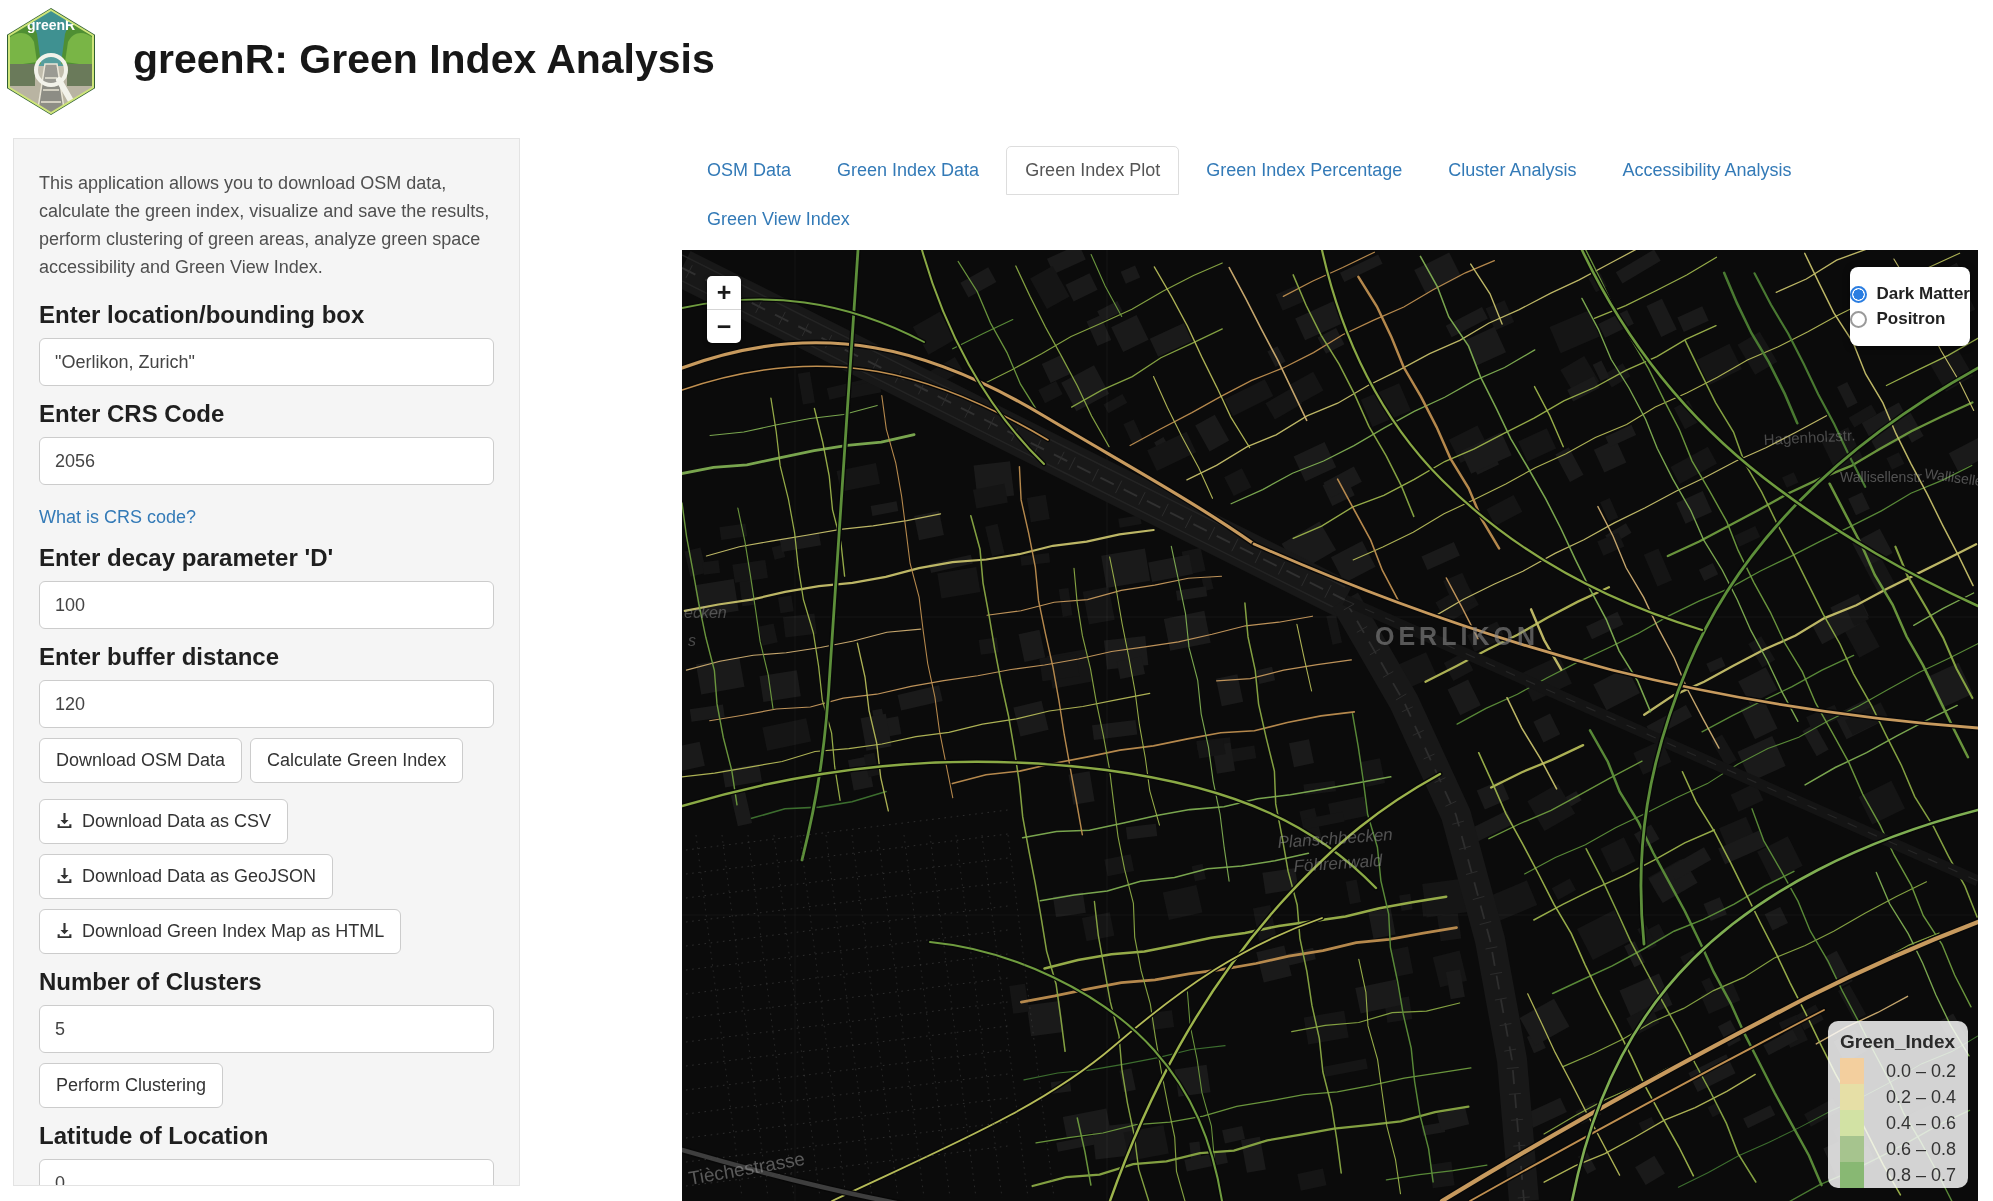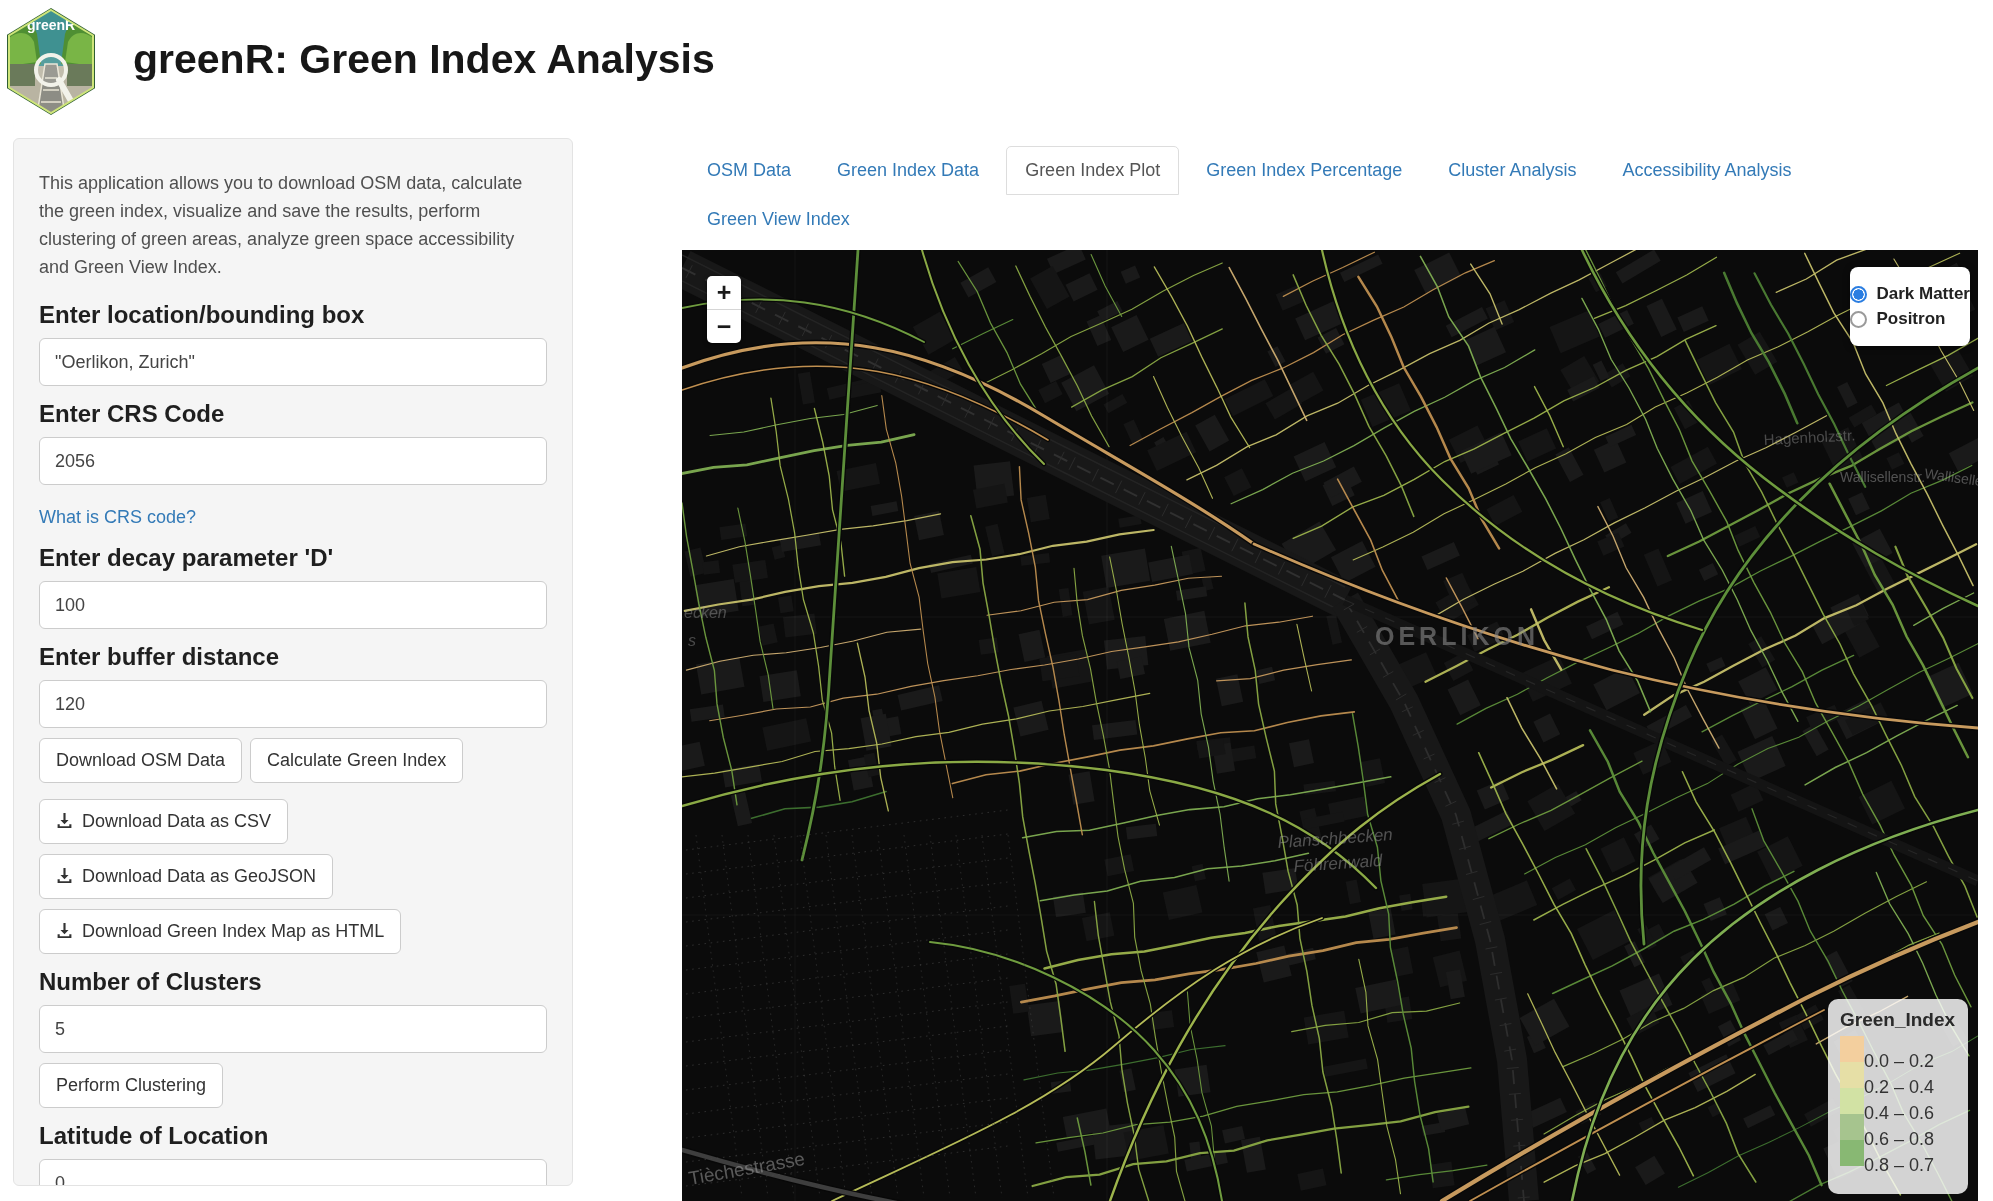--- a/index.html
+++ b/index.html
@@ -2,22 +2,22 @@
 <html><head>
 <meta charset="utf-8">
 <style>
   html,body{margin:0;padding:0;background:#fff;}
   .page{position:relative;width:1993px;height:1201px;overflow:hidden;background:#fff;
         font-family:"Liberation Sans",sans-serif;}
   
   .app-logo{position:absolute;left:7px;top:8px;}
   .app-title{position:absolute;left:133px;top:36px;font-size:41px;font-weight:700;color:#171717;}
   
-  .sidebar{position:absolute;left:13px;top:138px;width:560px;height:1048px;background:#f5f5f5;
-           border:1px solid #e3e3e3;border-radius:6px;box-sizing:border-box;padding:30px 25px;overflow:hidden;}
+  .sidebar{position:absolute;left:13px;top:138px;width:507px;height:1048px;background:#f5f5f5;
+           border:1px solid #e3e3e3;border-radius:0;box-sizing:border-box;padding:30px 25px;overflow:hidden;}
   .desc{font-size:18px;line-height:28px;color:#4f4f4f;margin:0 0 20px 0;}
   .flabel{font-size:24px;font-weight:700;color:#1f1f1f;margin:14px 0 9px 0;}
   .tinput{display:block;width:100%;height:48px;box-sizing:border-box;border:1px solid #ccc;border-radius:6px;
           background:#fff;font-size:18px;color:#444;padding:0 15px;margin:0 0 6px 0;
           font-family:"Liberation Sans",sans-serif;}
   .crs-link{display:inline-block;margin:16px 0 2px 0;font-size:18px;color:#337ab7;text-decoration:none;cursor:pointer;}
   .btn{display:inline-block;background:#fff;border:1px solid #ccc;border-radius:6px;padding:11px 16px;
        font-size:18px;color:#333;margin:4px 8px 6px 0;cursor:pointer;white-space:nowrap;
        font-family:"Liberation Sans",sans-serif;}
   .btn svg{margin-right:9px;vertical-align:-2px;}
@@ -35,26 +35,26 @@
            box-shadow:0 1px 4px rgba(0,0,0,.65);z-index:5;}
   .zbtn{width:34px;height:33px;background:#fff;color:#1a1a1a;font-size:25px;font-weight:700;
         display:flex;align-items:center;justify-content:center;cursor:pointer;user-select:none;}
   .zbtn + .zbtn{border-top:1px solid #d5d5d5;}
   .layerctl{position:absolute;right:8px;top:17px;background:#fff;border-radius:8px;padding:12px 0;
             box-shadow:0 1px 6px rgba(0,0,0,.5);z-index:5;}
   .layer-row{display:flex;align-items:center;margin:5px 0;cursor:pointer;}
   .radio{width:17px;height:17px;border-radius:50%;border:2px solid #9a9a9a;background:#fff;box-sizing:border-box;flex:0 0 17px;}
   .radio.checked{border-color:#2a7de1;background:radial-gradient(circle,#2a7de1 0 54%,#fff 58%);}
   .layer-label{margin-left:9px;font-size:17px;font-weight:700;color:#222;}
-  .legend{position:absolute;right:10px;bottom:7px;width:140px;background:rgba(255,255,255,.82);
-          border-radius:10px;padding:10px 12px 28px 12px;z-index:5;box-sizing:border-box;}
+  .legend{position:absolute;right:10px;bottom:13px;width:140px;background:rgba(255,255,255,.82);
+          border-radius:10px;padding:10px 12px 0 12px;z-index:5;box-sizing:border-box;}
   .legend-title{font-size:19px;font-weight:700;color:#2a2a2a;margin-bottom:5px;}
   .legend-row{display:flex;align-items:stretch;height:26px;}
   .swatch{width:24px;flex:0 0 24px;}
-  .legend-range{flex:1;text-align:left;font-size:18px;color:#333;line-height:26px;margin-top:12px;}
+  .legend-range{flex:1;text-align:right;font-size:18px;color:#333;line-height:26px;}
 </style>
 </head>
 <body>
 
 <div class="page">
 
   <div class="app-logo">
     <svg width="88" height="107" viewBox="0 0 88 107">
       <defs>
           <clipPath id="hexclip">

